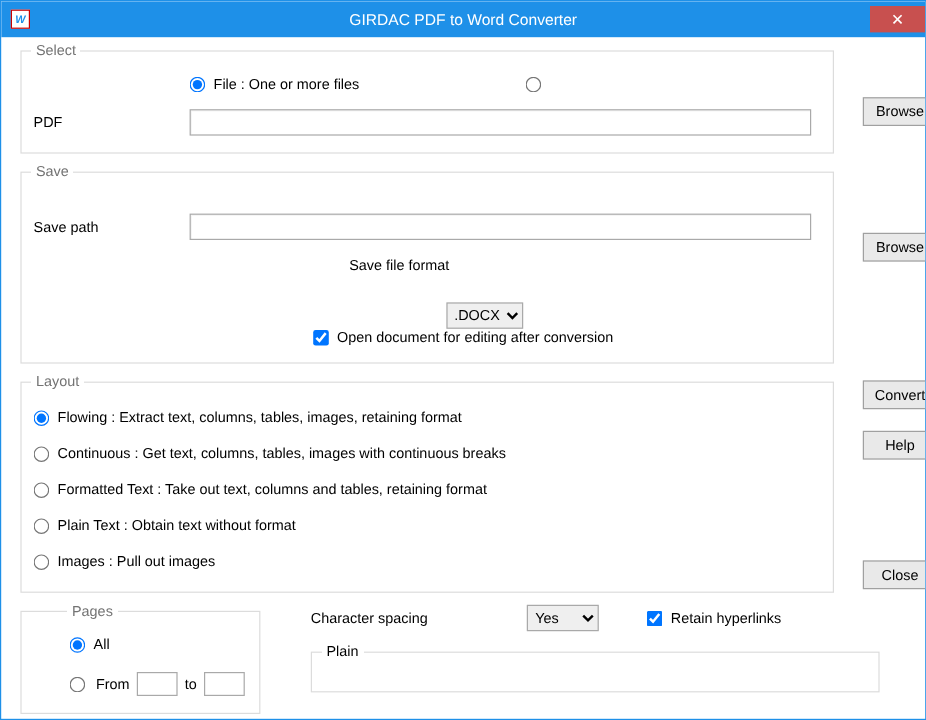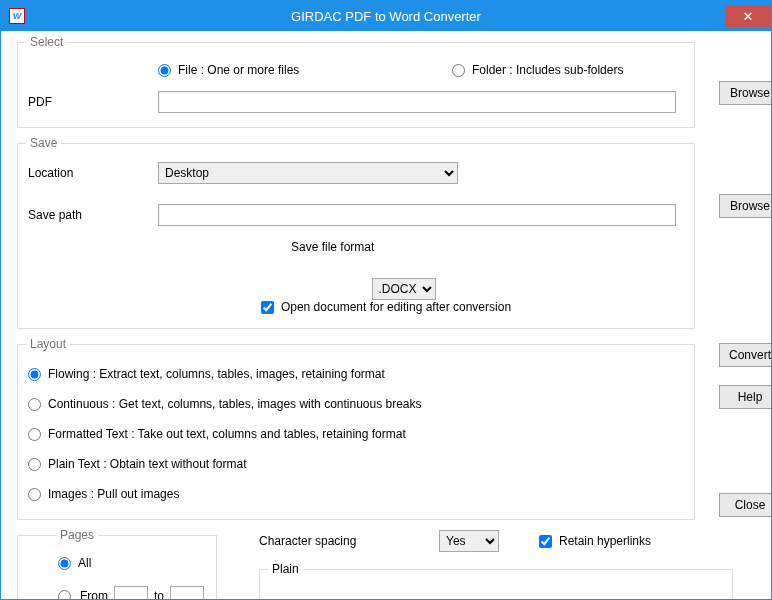--- a/index.html
+++ b/index.html
@@ -167,49 +167,42 @@
   <div class="close-btn">
     <span>✕</span>
   </div>
 </div>
 
 <div class="content">
 
   <div style="position:relative;">
     <fieldset class="group">
       <legend>Select</legend>
-      <div class="row" style="margin-left:130px; gap:14px;">
+      <div class="row" style="margin-left:130px; gap:0;">
         <label class="radio-row" style="width:280px;">
           <input type="radio" name="selmode" checked="" style="">
           <span>File :  One or more files</span>
         </label>
         <label class="radio-row">
           <input type="radio" name="selmode" style="">
-          <span>Folder :  Includes sub-folders</span>
         </label>
       </div>
       <div class="row" style="margin-top:14px;">
         <span class="label-col">PDF</span>
         <input type="text" class="field field-pdf" value="" style="">
       </div>
     </fieldset>
     <div class="browse-col" style="top:46px;">
       <button class="btn">Browse</button>
     </div>
   </div>
 
   <div style="position:relative;">
     <fieldset class="group">
       <legend>Save</legend>
-      <div class="row" style="margin-top:4px;">
-        <span class="label-col">Location</span>
-        <select class="sel sel-loc">
-          <option>Desktop</option>
-        </select>
-      </div>
       <div class="row" style="margin-top:20px;">
         <span class="label-col">Save path</span>
         <input type="text" class="field field-savepath" value="" style="">
       </div>
       <div class="row" style="margin-top:14px; align-items:center;flex-direction:column;">
         <span class="label-col">Save file format</span>
         <select class="sel sel-fmt">
           <option>.DOCX</option>
         </select>
         <label class="check-row" style="margin-left:60px;align-items:center;">

